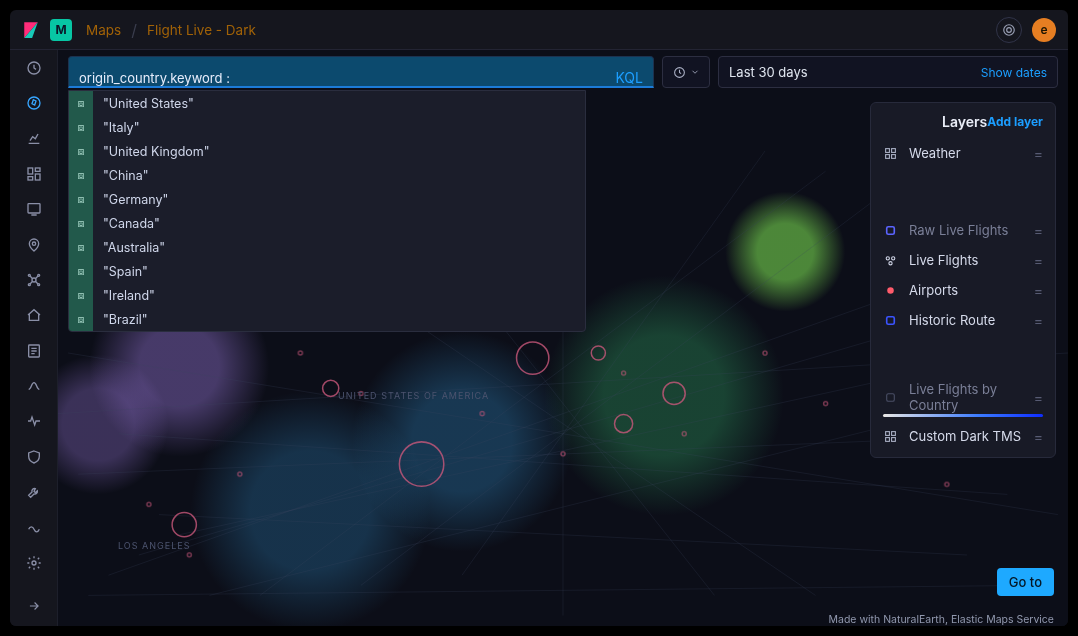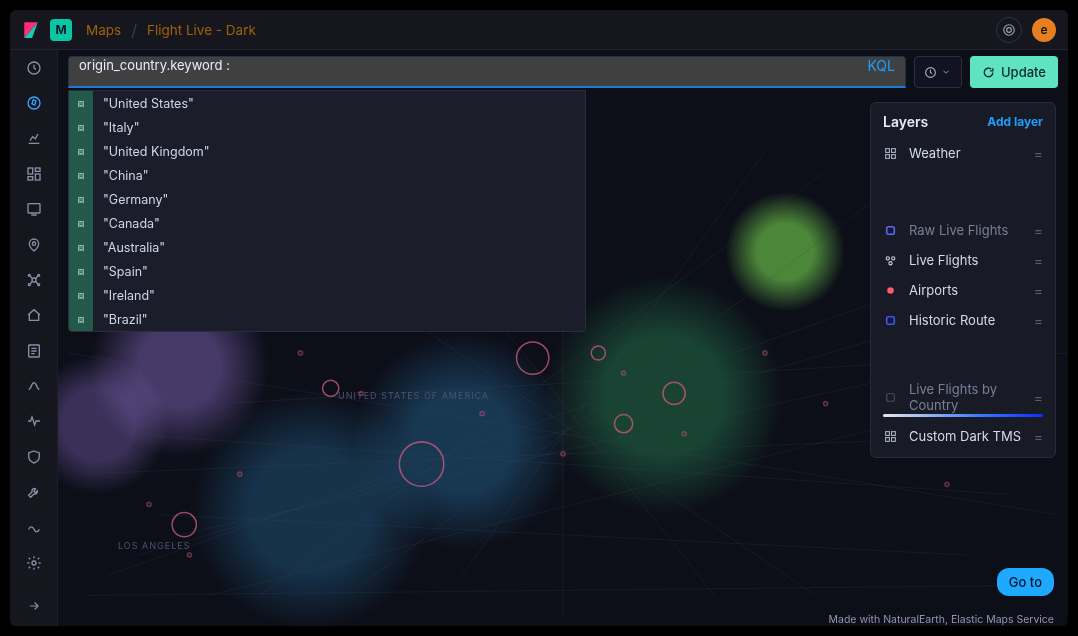--- a/index.html
+++ b/index.html
@@ -26,38 +26,38 @@
 .rail { width:48px; background:#15161e; border-right:1px solid #1d1f2b; display:flex; flex-direction:column; align-items:center; padding-top:4px; gap:8px; }
 .rail-item { width:30px; height:30px; display:flex; align-items:center; justify-content:center; color:#8a8fa7; border-radius:4px; cursor:pointer; }
 .rail-item.active { color:#37a6ff; }
 .rail-spacer { flex:1; }
 .rail-collapse { width:30px; height:30px; display:flex; align-items:center; justify-content:center; color:#8a8fa7; margin-bottom:6px; }
 
 .content { flex:1; position:relative; background:#0d0f17; overflow:hidden; }
 
 
 .querybar { position:absolute; top:6px; left:10px; right:10px; display:flex; gap:8px; z-index:30; }
-.query-box { flex:1; display:flex; background:#404040; border:1px solid #1c3250; border-bottom:2px solid #1c7bd8; border-radius:4px 4px 0 0; height:32px; align-items:flex-start; }
+.query-box { flex:1; display:flex; background:#0c4a6e; border:1px solid #1c3250; border-bottom:2px solid #1c7bd8; border-radius:4px 4px 0 0; height:32px; align-items:flex-end; }
 .query-input { flex:1; background:transparent; border:none; outline:none; color:#e7edfc; font-size:13px; padding:0 10px; font-family:inherit; }
 .kql { color:#1c9eff; font-size:14px; padding:0 10px; cursor:pointer; }
 .time-btn { width:48px; height:32px; background:#111322; border:1px solid #2c2e41; border-radius:4px; display:flex; align-items:center; justify-content:center; gap:4px; color:#aab0c5; cursor:pointer; }
 .date-box { flex:0 0 340px; height:32px; background:#111322; border:1px solid #2c2e41; border-radius:4px; display:flex; align-items:center; padding:0 10px; font-size:13px; }
 .date-box .d-spacer { flex:1; }
 .show-dates { color:#1c9eff; font-size:12px; cursor:pointer; }
 .update-btn { height:32px; background:#5fe3c0; color:#0b2b28; border-radius:4px; display:flex; align-items:center; padding:0 12px; gap:6px; font-size:13px; font-weight:500; cursor:pointer; }
 
 
 .ac { position:absolute; top:40px; left:10px; width:518px; background:#1b1d2a; border:1px solid #2a2d3e; border-radius:0 0 4px 4px; z-index:29; font-family:"SFMono-Regular", Consolas, "Liberation Mono", Menlo, monospace; font-size:12.5px; max-height:260px; overflow:hidden; }
 .ac-row { display:flex; align-items:center; height:24px; cursor:pointer; }
 .ac-gutter { width:24px; height:100%; background:#22594b; display:flex; align-items:center; justify-content:center; color:#addbce; font-size:11px; }
 .ac-text { padding-left:10px; color:#cfd6ea; }
 
 
 .layers { position:absolute; top:52px; right:12px; width:186px; background:#181a26; border:1px solid #272a3b; border-radius:6px; z-index:25; padding:10px 0 6px; }
-.layers-hdr { display:flex; justify-content:space-between; align-items:center; padding:0 12px 8px; }
+.layers-hdr { display:flex; justify-content:flex-end; align-items:center; padding:0 12px 8px; }
 .layers-hdr .title { font-size:14px; font-weight:600; color:#eaeef8; }
 .layers-hdr .add { color:#1c9eff; font-size:12px; cursor:pointer;font-weight:bold; }
 .layer-row { display:flex; align-items:center; height:30px; padding:0 12px; gap:12px; cursor:pointer; font-size:13px; color:#d5daea; }
 .layer-row.dim { color:#7a7f97;margin-top:47px; }
 .layer-icon { width:14px; height:14px; display:flex; align-items:center; justify-content:center; flex-shrink:0; }
 .grab { margin-left:auto; color:#575b73; font-size:14px; }
 .gradbar { height:3px; margin:2px 12px 4px; border-radius:2px; background:linear-gradient(90deg, #e9e7e4, #3b7bff 60%, #0e2dff); }
 
 
 .mapbg { position:absolute; inset:0; background:
@@ -69,21 +69,21 @@
   radial-gradient(circle at 4% 65%, rgba(180,140,255,.28) 0 36px, transparent 70px),
   #0c0e18;
 }
 .lines { position:absolute; inset:0; }
 .lines line { stroke:#3c4560; stroke-width:.5; opacity:.45; }
 .lines circle { fill:none; stroke:#c8587a; stroke-width:1.5; opacity:.8; }
 .lines .dot { fill:#d9dde9; stroke:none; opacity:.7; }
 .maplabel { position:absolute; font-size:9px; letter-spacing:1px; color:#4c536e; text-transform:uppercase; }
 
 
-.goto { position:absolute; bottom:30px; right:14px; height:28px; background:#1ea9ff; color:#041726; border-radius:12px; padding:0 12px; display:flex; align-items:center; font-size:13px; font-weight:500; cursor:pointer; z-index:20; }
+.goto { position:absolute; bottom:30px; right:14px; height:28px; background:#1ea9ff; color:#041726; border-radius:4px; padding:0 12px; display:flex; align-items:center; font-size:13px; font-weight:500; cursor:pointer; z-index:20; }
 .attrib { position:absolute; bottom:0; right:14px; font-size:10.5px; color:#9198ae; z-index:20; }
 
 svg { display:block; }
 </style>
 </head>
 <body>
 
 <div class="app">
 
   <div class="header">
@@ -265,25 +265,24 @@
         </div>
         <div class="time-btn">
           <svg width="13" height="13" viewBox="0 0 24 24" fill="none" stroke="currentColor" stroke-width="2">
               <circle cx="12" cy="12" r="9"></circle>
               <path d="M12 7v5l3 2"></path>
             </svg>
           <svg width="10" height="10" viewBox="0 0 24 24" fill="none" stroke="currentColor" stroke-width="2">
               <path d="M6 9l6 6 6-6"></path>
             </svg>
         </div>
-        <div class="update-btn">
-          <svg width="13" height="13" viewBox="0 0 24 24" fill="none" stroke="currentColor" stroke-width="2.4">
-              <path d="M20 12a8 8 0 1 1-3-6.3M20 4v5h-5"></path>
-            </svg>
-          <span>Update</span>
+        <div class="date-box">
+          <span>Last 30 days</span>
+          <span class="d-spacer"></span>
+          <span class="show-dates">Show dates</span>
         </div>
       </div>
 
       <div class="ac" id="ac-list">
           <div class="ac-row">
             <div class="ac-gutter">⧈</div>
             <div class="ac-text">"United States"</div>
           </div>
           <div class="ac-row">
             <div class="ac-gutter">⧈</div>

